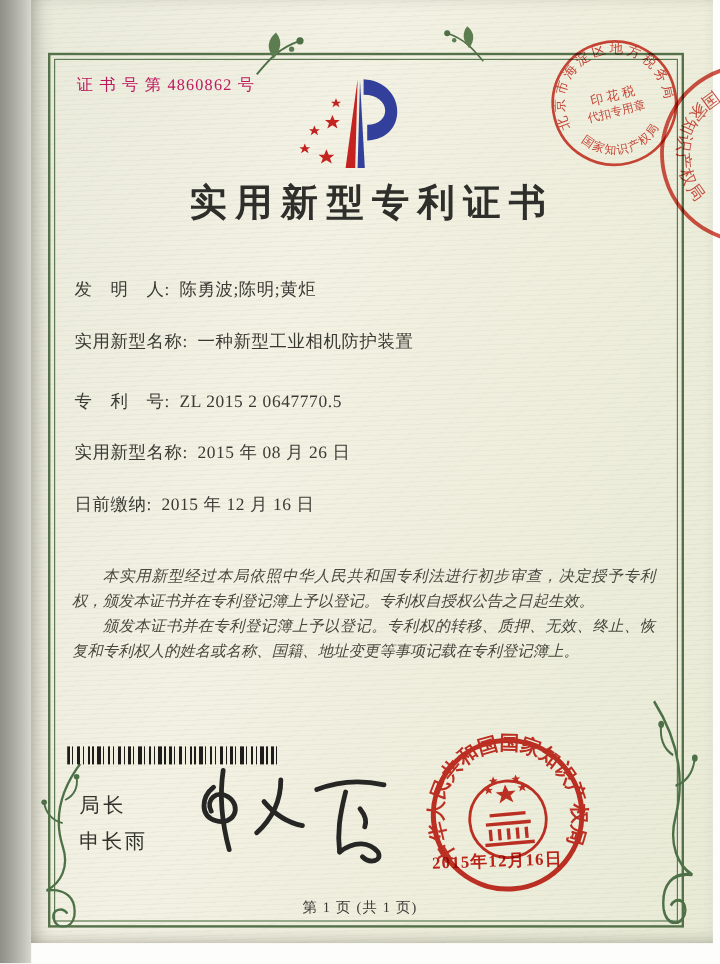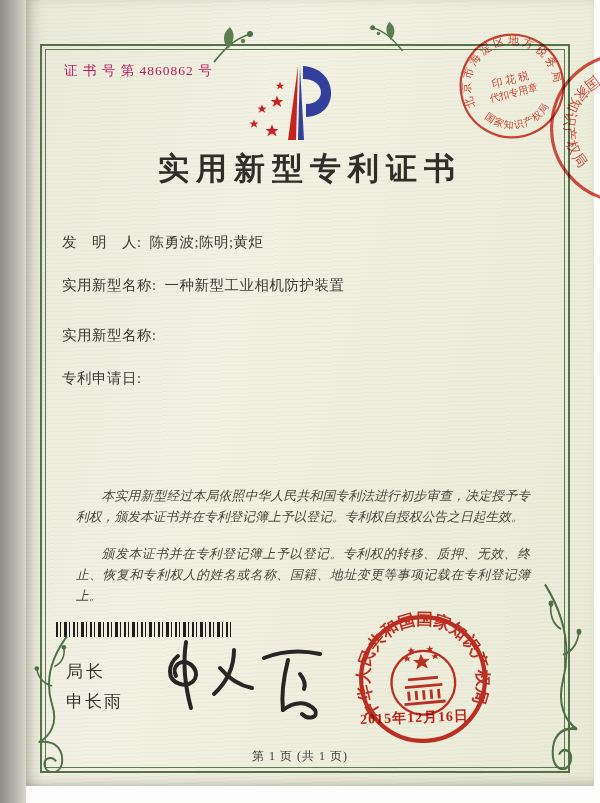--- a/index.html
+++ b/index.html
@@ -18,21 +18,21 @@
   .logo{position:absolute;left:237px;top:52px;}
   .title{position:absolute;left:0;right:0;top:148px;text-align:center;font-size:31px;font-weight:bold;
          color:#2e2e2a;letter-spacing:7px;padding-left:20px;}
   .fields{position:absolute;left:62px;top:231px;width:490px;color:#39393４;}
   .frow{display:flex;align-items:baseline;font-size:14.5px;color:#3a3a35;margin-bottom:21px;line-height:22px;}
   .frow.first{margin-bottom:28px;}
   .f-label{white-space:pre;letter-spacing:.5px;}
   .f-value{margin-left:8px;letter-spacing:.5px;}
   .paras{position:absolute;left:60px;top:470px;width:486px;font-size:12.8px;line-height:1.64;
          color:#47473d;font-style:italic;text-align:justify;}
-  .paras p{margin:16px;text-indent:2em;}
+  .paras p{margin:0;text-indent:2em;}
   .barcode{position:absolute;left:56px;top:622px;width:176px;height:15px;
          background:repeating-linear-gradient(90deg,#1d1d1b 0 2px,#efeedf 2px 4px,#1d1d1b 4px 5px,#efeedf 5px 8px,
          #1d1d1b 8px 11px,#efeedf 11px 13px,#1d1d1b 13px 14px,#efeedf 14px 17px);}
   .director-title{position:absolute;left:66px;top:660px;font-size:17px;color:#33332e;letter-spacing:3px;}
   .director-name{position:absolute;left:66px;top:690px;font-size:17px;color:#33332e;letter-spacing:2px;}
   .autograph{position:absolute;left:150px;top:628px;}
   .seal-main{position:absolute;left:348px;top:604px;mix-blend-mode:multiply;opacity:.95;transform:rotate(-5deg);}
   .seal-date{position:absolute;left:360px;top:709px;font-size:14px;font-weight:bold;color:#c8271c;
          letter-spacing:1px;transform:rotate(-2deg);mix-blend-mode:multiply;}
   .tax-seal{position:absolute;left:456px;top:30px;mix-blend-mode:multiply;opacity:.9;transform:rotate(-14deg);}
@@ -100,24 +100,30 @@
   <div class="fields">
     <div class="frow">
       <span class="f-label">发　明　人:</span>
       <span class="f-value">陈勇波;陈明;黄炬</span>
     </div>
     <div class="frow first">
       <span class="f-label">实用新型名称:</span>
       <span class="f-value">一种新型工业相机防护装置</span>
     </div>
     <div class="frow">
+      <span class="f-label">专　利　号:</span>
+      <span class="f-value">ZL 2015 2 0647770.5</span>
+    </div>
+    <div class="frow">
       <span class="f-label">实用新型名称:</span>
-    </div>
-    <div class="frow">
-      <span class="f-label">专利申请日:</span>
+      <span class="f-value">2015 年 08 月 26 日</span>
+    </div>
+    <div class="frow">
+      <span class="f-label">日前缴纳:</span>
+      <span class="f-value">2015 年 12 月 16 日</span>
     </div>
   </div>
 
   <div class="paras">
     <p>本实用新型经过本局依照中华人民共和国专利法进行初步审查，决定授予专利权，颁发本证书并在专利登记簿上予以登记。专利权自授权公告之日起生效。</p>
     <p>颁发本证书并在专利登记簿上予以登记。专利权的转移、质押、无效、终止、恢复和专利权人的姓名或名称、国籍、地址变更等事项记载在专利登记簿上。</p>
   </div>
 
   <div class="barcode"></div>
 

